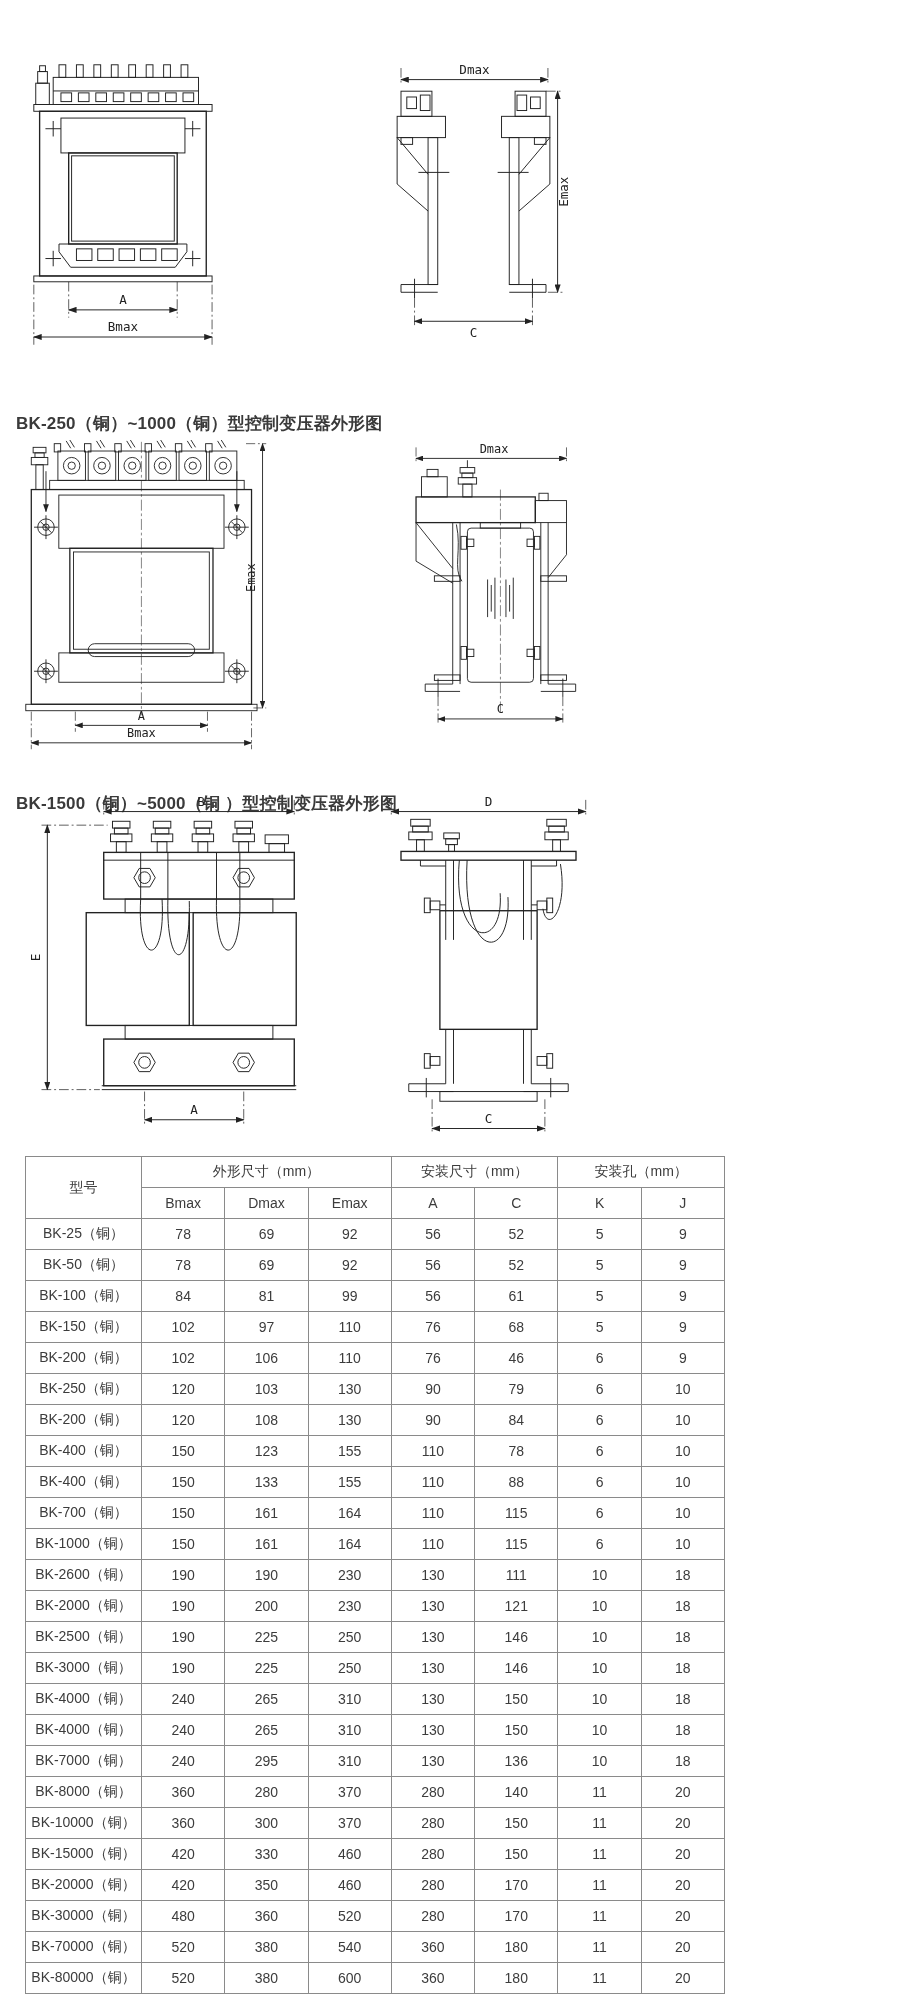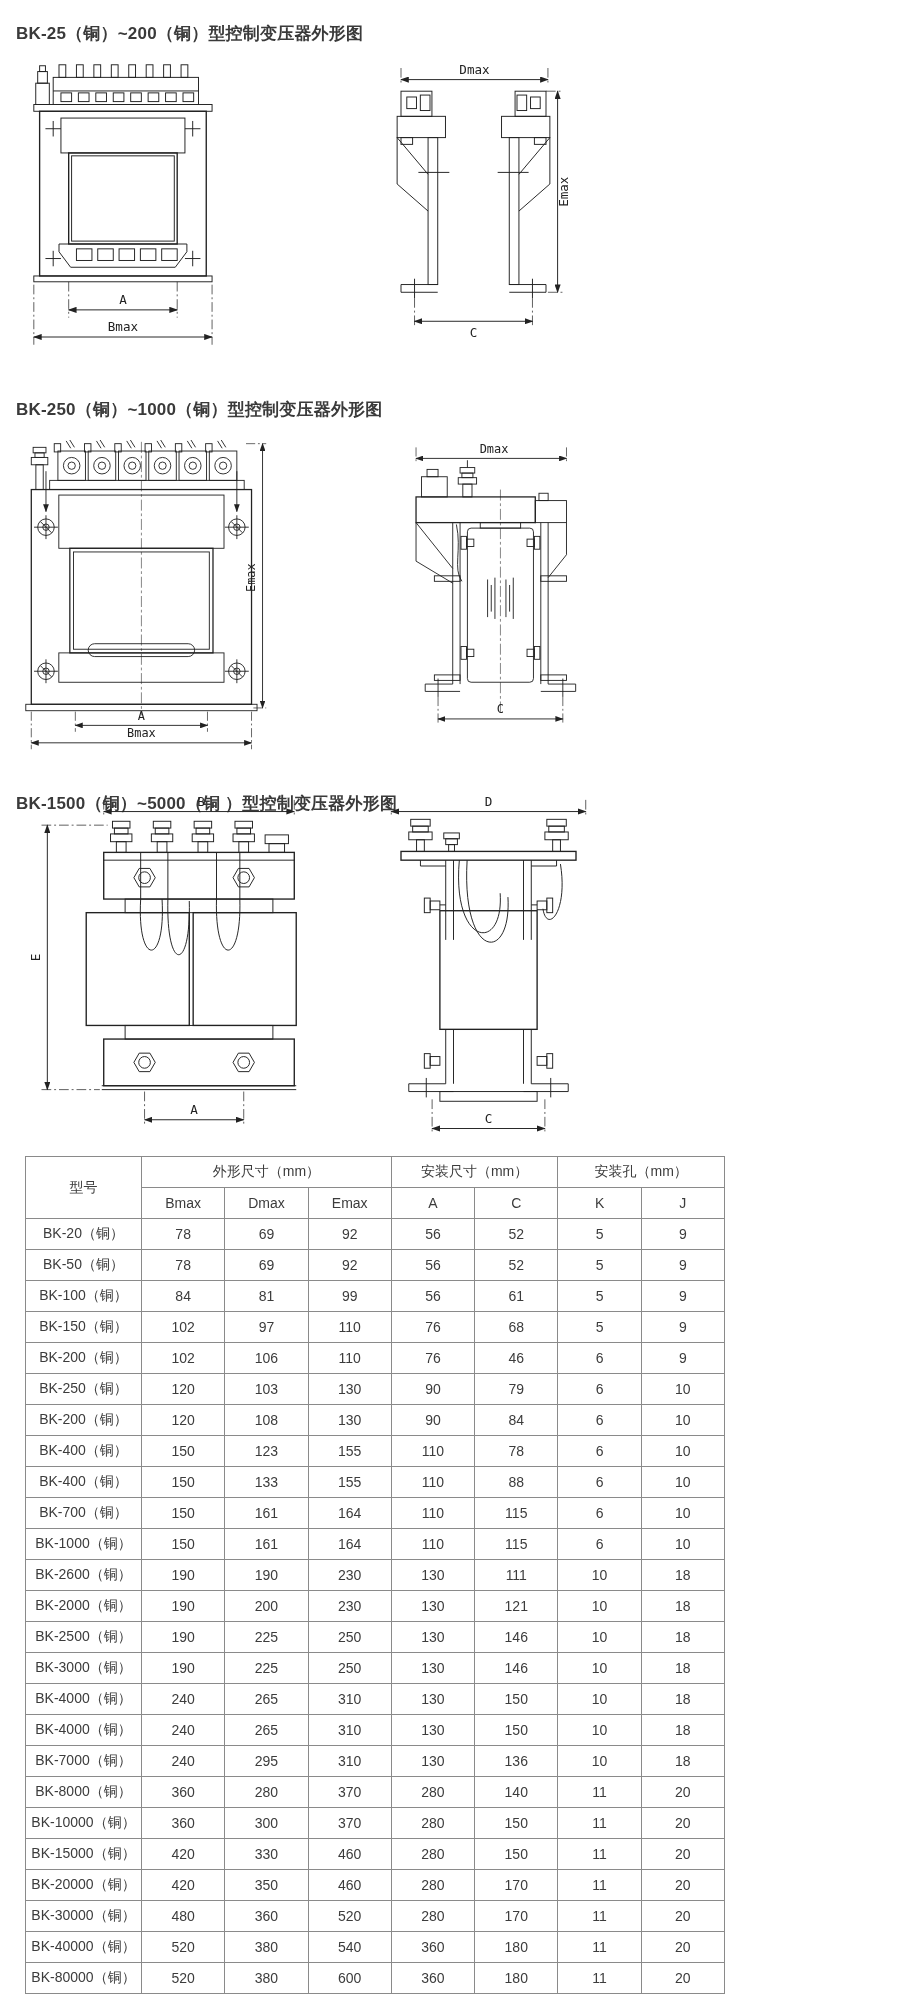--- a/index.html
+++ b/index.html
@@ -29,21 +29,20 @@
 <div id="page">
 
   <svg width="0" height="0" style="position:absolute">
     <defs>
       <marker id="ah" viewBox="0 0 10 7" refX="9" refY="3.5" markerWidth="9" markerHeight="6.3" orient="auto-start-reverse">
         <path d="M0,0 L10,3.5 L0,7 z" fill="#222"></path>
       </marker>
     </defs>
   </svg>
 
-  <div class="sec-title" style="top:22px">BK-25（铜）~200（铜）型控制变压器外形图</div>
 
   <div class="fig" style="left:24px;top:58px">
     <svg viewBox="0 0 200 320" width="194" height="310">
       <g class="ln">
 
         <rect x="36" y="7" width="7" height="13"></rect>
           <rect x="54" y="7" width="7" height="13"></rect>
         <rect x="72" y="7" width="7" height="13"></rect>
           <rect x="90" y="7" width="7" height="13"></rect>
         <rect x="108" y="7" width="7" height="13"></rect>
@@ -139,21 +138,21 @@
         <line class="dim" x1="192" y1="34" x2="192" y2="242" marker-start="url(#ah)" marker-end="url(#ah)"></line>
         <text transform="rotate(-90 203 138)" x="203" y="138" text-anchor="middle">Emax</text>
         <line class="ext" x1="44" y1="248" x2="44" y2="278"></line>
         <line class="ext" x1="166" y1="248" x2="166" y2="278"></line>
         <line class="dim" x1="44" y1="272" x2="166" y2="272" marker-start="url(#ah)" marker-end="url(#ah)"></line>
         <text x="105" y="288" text-anchor="middle">C</text>
       </g>
     </svg>
   </div>
 
-  <div class="sec-title" style="top:398px">BK-250（铜）~1000（铜）型控制变压器外形图</div>
+  <div class="sec-title" style="top:412px">BK-250（铜）~1000（铜）型控制变压器外形图</div>
 
   <div class="fig" style="left:22px;top:440px">
     <svg viewBox="0 0 270 340" width="248" height="312">
       <g class="ln">
         <line class="cl" x1="130" y1="2" x2="130" y2="300"></line>
 
         <rect x="30" y="44" width="212" height="10"></rect>
         <g>
           <rect x="39" y="12" width="30" height="32"></rect>
             <circle cx="54" cy="28" r="9"></circle>
@@ -478,21 +477,21 @@
           <th>Dmax</th>
           <th>Emax</th>
           <th>A</th>
           <th>C</th>
           <th>K</th>
           <th>J</th>
         </tr>
       </thead>
       <tbody>
           <tr>
-            <td>BK-20（铜）</td>
+            <td>BK-25（铜）</td>
             <td>78</td>
             <td>69</td>
             <td>92</td>
             <td>56</td>
             <td>52</td>
             <td>5</td>
             <td>9</td>
           </tr>
           <tr>
             <td>BK-50（铜）</td>
@@ -708,21 +707,21 @@
             <td>BK-30000（铜）</td>
             <td>480</td>
             <td>360</td>
             <td>520</td>
             <td>280</td>
             <td>170</td>
             <td>11</td>
             <td>20</td>
           </tr>
           <tr>
-            <td>BK-40000（铜）</td>
+            <td>BK-70000（铜）</td>
             <td>520</td>
             <td>380</td>
             <td>540</td>
             <td>360</td>
             <td>180</td>
             <td>11</td>
             <td>20</td>
           </tr>
           <tr>
             <td>BK-80000（铜）</td>

